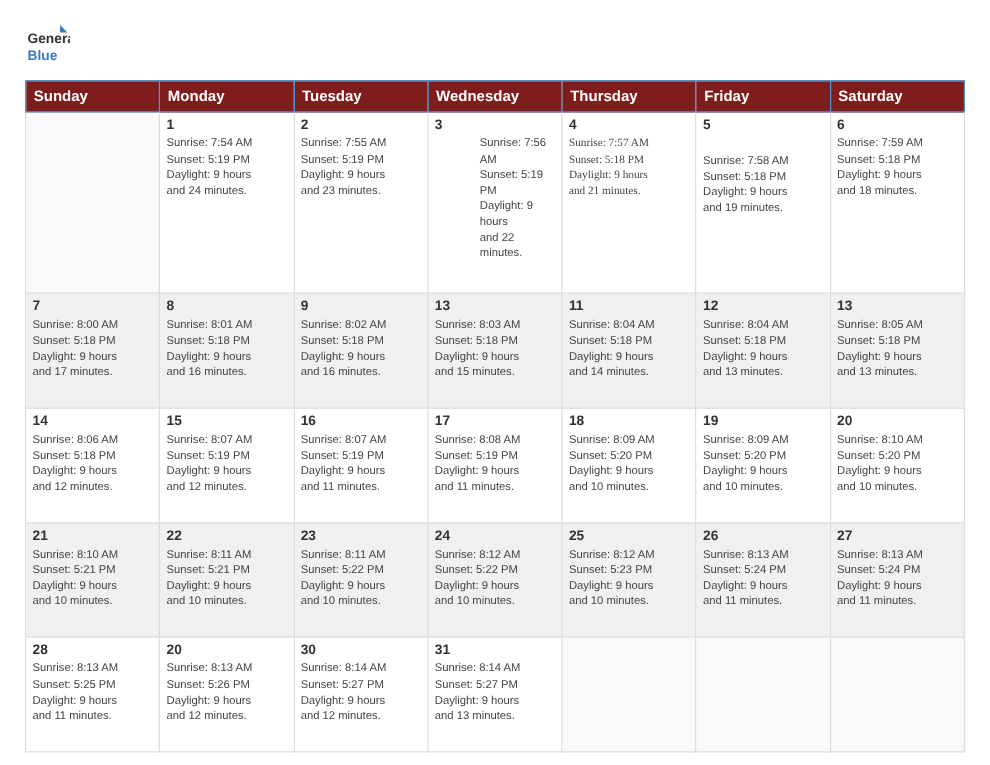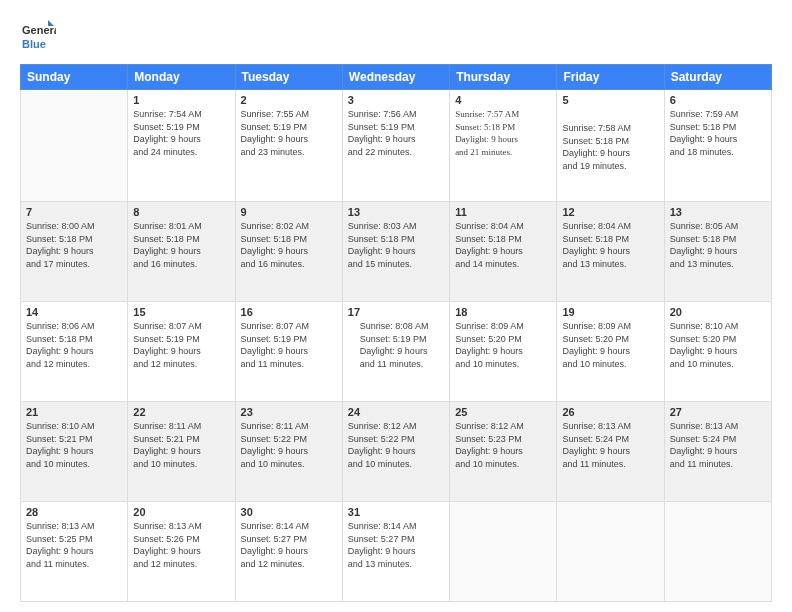--- a/index.html
+++ b/index.html
@@ -42,21 +42,21 @@
       color: #555;
     }
     .calendar {
       flex: 1;
       border: 1px solid #ccc;
       border-collapse: collapse;
       width: 100%;
       table-layout: fixed;
     }
     .calendar th {
-      background-color: #3b82f6;
+      background-color: #7f1d1d;
       color: white;
       text-align: left;
       padding: 5px 6px;
       font-size: 12px;
       font-weight: bold;
       border: 1px solid #5590cc;
     }
     .calendar td {
       vertical-align: top;
       padding: 4px 5px;
@@ -126,21 +126,21 @@
           </td>
           <td>
             <span class="day-num">2</span>
             <div class="day-info" style="white-space: pre-line;">Sunrise: 7:55 AM
 Sunset: 5:19 PM
 Daylight: 9 hours
 and 23 minutes.</div>
           </td>
           <td>
             <span class="day-num">3</span>
-            <div class="day-info" style="white-space: pre-line;">Sunrise: 7:56 AM
+            <div class="day-info" style="white-space: pre-line; margin-left: 36px;">Sunrise: 7:56 AM
 Sunset: 5:19 PM
 Daylight: 9 hours
 and 22 minutes.</div>
           </td>
           <td>
             <span class="day-num">4</span>
             <div class="day-info" style="white-space: pre-line; font-family: Liberation Serif, serif;">Sunrise: 7:57 AM
 Sunset: 5:18 PM
 Daylight: 9 hours
 and 21 minutes.</div>
@@ -228,21 +228,21 @@
           </td>
           <td>
             <span class="day-num">16</span>
             <div class="day-info" style="white-space: pre-line;">Sunrise: 8:07 AM
 Sunset: 5:19 PM
 Daylight: 9 hours
 and 11 minutes.</div>
           </td>
           <td>
             <span class="day-num">17</span>
-            <div class="day-info" style="white-space: pre-line; margin-left: 12px;">Sunrise: 8:08 AM
+            <div class="day-info" style="white-space: pre-line;">Sunrise: 8:08 AM
 Sunset: 5:19 PM
 Daylight: 9 hours
 and 11 minutes.</div>
           </td>
           <td>
             <span class="day-num">18</span>
             <div class="day-info" style="white-space: pre-line;">Sunrise: 8:09 AM
 Sunset: 5:20 PM
 Daylight: 9 hours
 and 10 minutes.</div>

